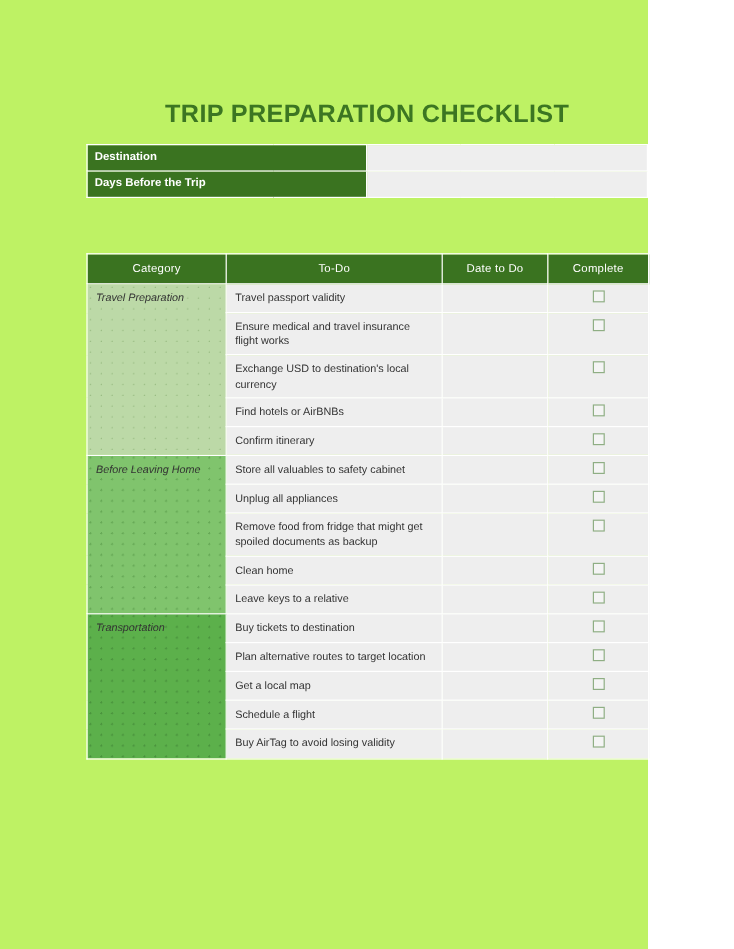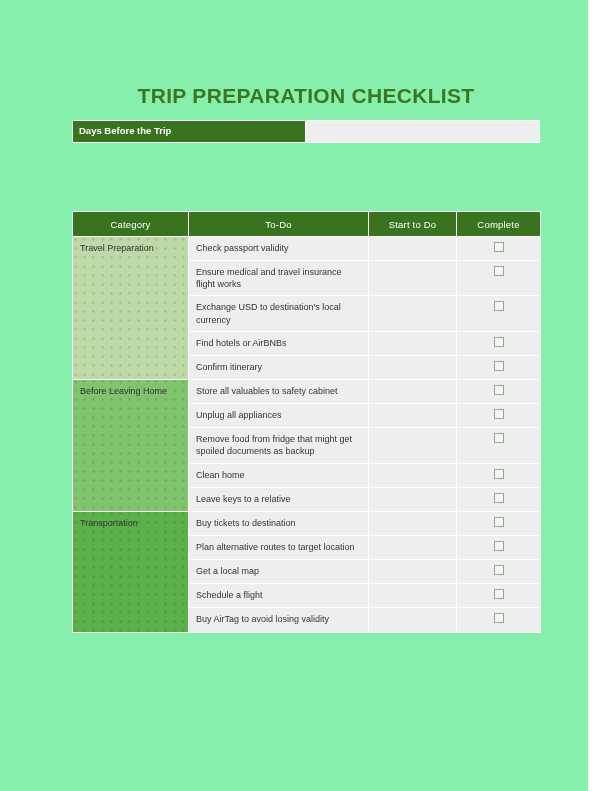--- a/index.html
+++ b/index.html
@@ -10,23 +10,23 @@
   body {
     width: 612px;
     height: 791px;
     background: #ffffff;
     font-family: "Liberation Sans", sans-serif;
     overflow: hidden;
   }
 
   .page {
     position: relative;
-    width: 588px;
+    width: 540px;
     height: 791px;
-    background: #86efac;
+    background: #bef264;
   }
 
   
   .title {
     position: absolute;
     left: 0;
     top: 84px;
     width: 612px;
     text-align: center;
     font-size: 21px;
@@ -91,20 +91,21 @@
     padding: 5px 7px 5px 7px;
     line-height: 1.35;
   }
   td.cat-cell {
     vertical-align: top;
     font-size: 9px;
     color: #333333;
     padding: 5px 7px;
     background-repeat: repeat;
     background-size: 9px 9px;
+    font-style: italic;
   }
   td.cat-0 {
     background-color: #bcd9a7;
     background-image: radial-gradient(circle at 2px 2px, rgba(120,160,95,0.55) 0.7px, transparent 0.8px);
   }
   td.cat-1 {
     background-color: #80c46d;
     background-image: radial-gradient(circle at 2px 2px, rgba(85,150,70,0.6) 0.8px, transparent 0.9px);
   }
   td.cat-2 {
@@ -133,46 +134,50 @@
 </style>
 </head>
 <body>
 
 <div class="page">
 
   <div class="title">TRIP PREPARATION CHECKLIST</div>
 
   <table class="info-table">
     <tbody>
+      <tr>
+        <td class="info-label" colspan="3">Destination</td>
+        <td class="info-blank" colspan="3"></td>
+      </tr>
       <tr>
         <td class="info-label" colspan="3">Days Before the Trip</td>
         <td class="info-blank" colspan="3"></td>
       </tr>
     </tbody>
   </table>
 
   <table class="check-table">
     <colgroup>
       <col style="width:116px">
       <col style="width:180px">
       <col style="width:88px">
       <col style="width:84px">
     </colgroup>
     <thead>
       <tr>
         <th>Category</th>
         <th>To-Do</th>
-        <th>Start to Do</th>
+        <th>Date to Do</th>
         <th>Complete</th>
       </tr>
     </thead>
     <tbody id="checklist-body">
         <tr>
           <td class="cat-cell cat-0" rowspan="5">Travel Preparation</td>
-          <td class="todo-cell">Check passport validity</td>
+          <td class="todo-cell">Travel passport validity</td>
           <td class="when-cell"></td>
           <td class="complete-cell"><span class="checkbox"></span></td>
         </tr>
         <tr>
           <td class="todo-cell">Ensure medical and travel insurance flight works</td>
           <td class="when-cell"></td>
           <td class="complete-cell"><span class="checkbox"></span></td>
         </tr>
         <tr>
           <td class="todo-cell">Exchange USD to destination's local currency</td>

